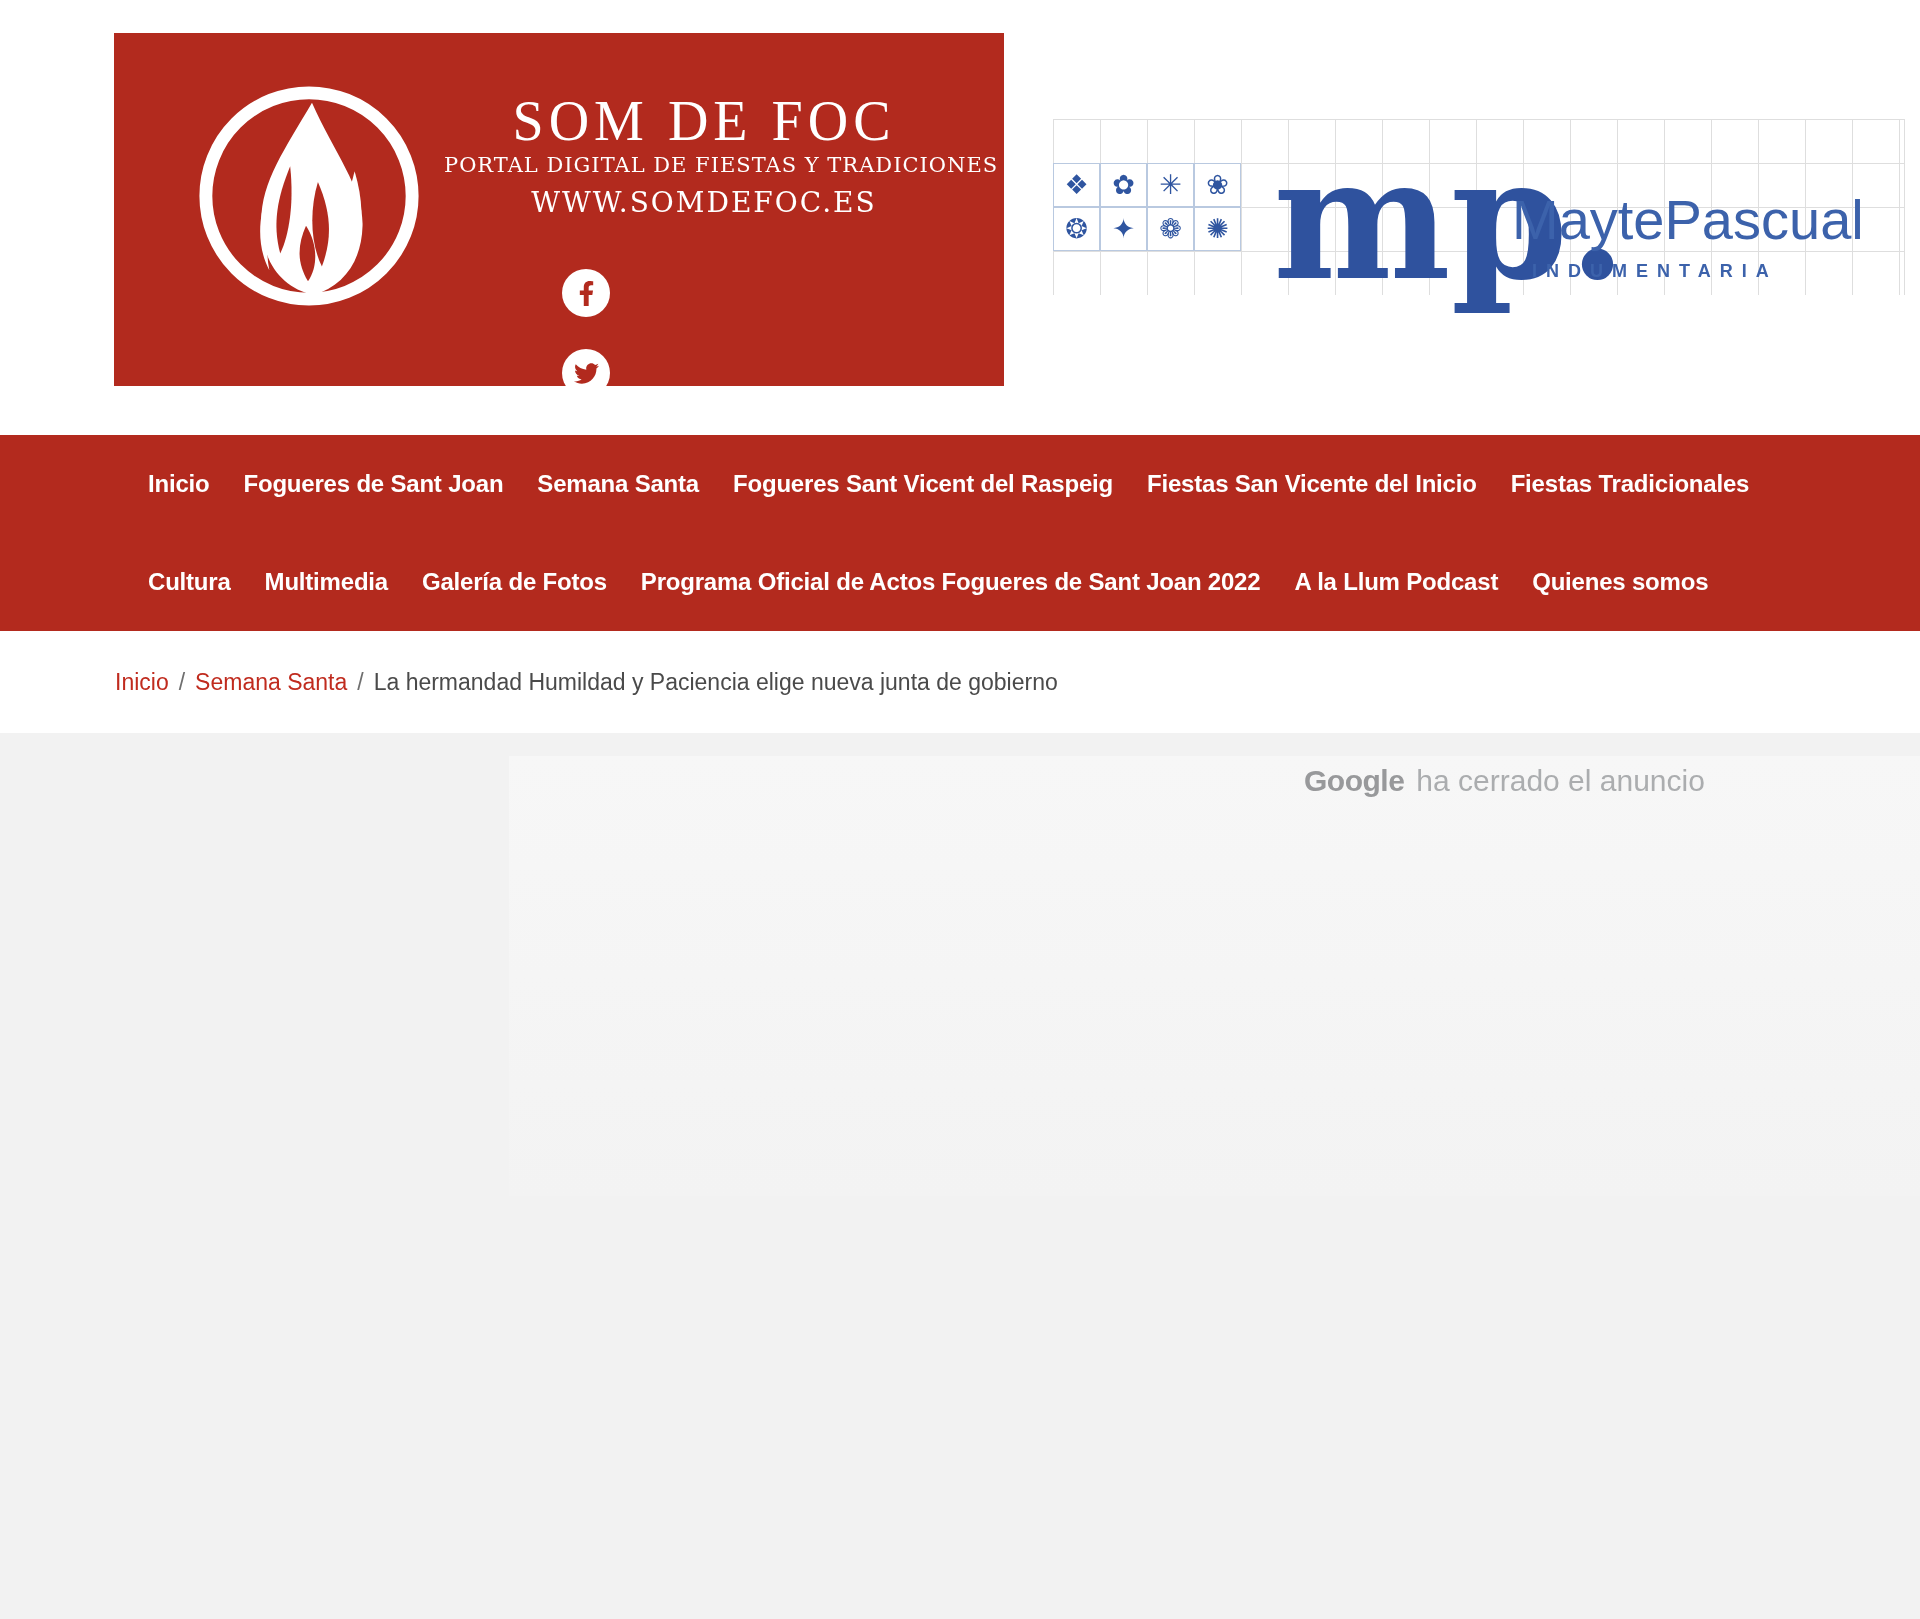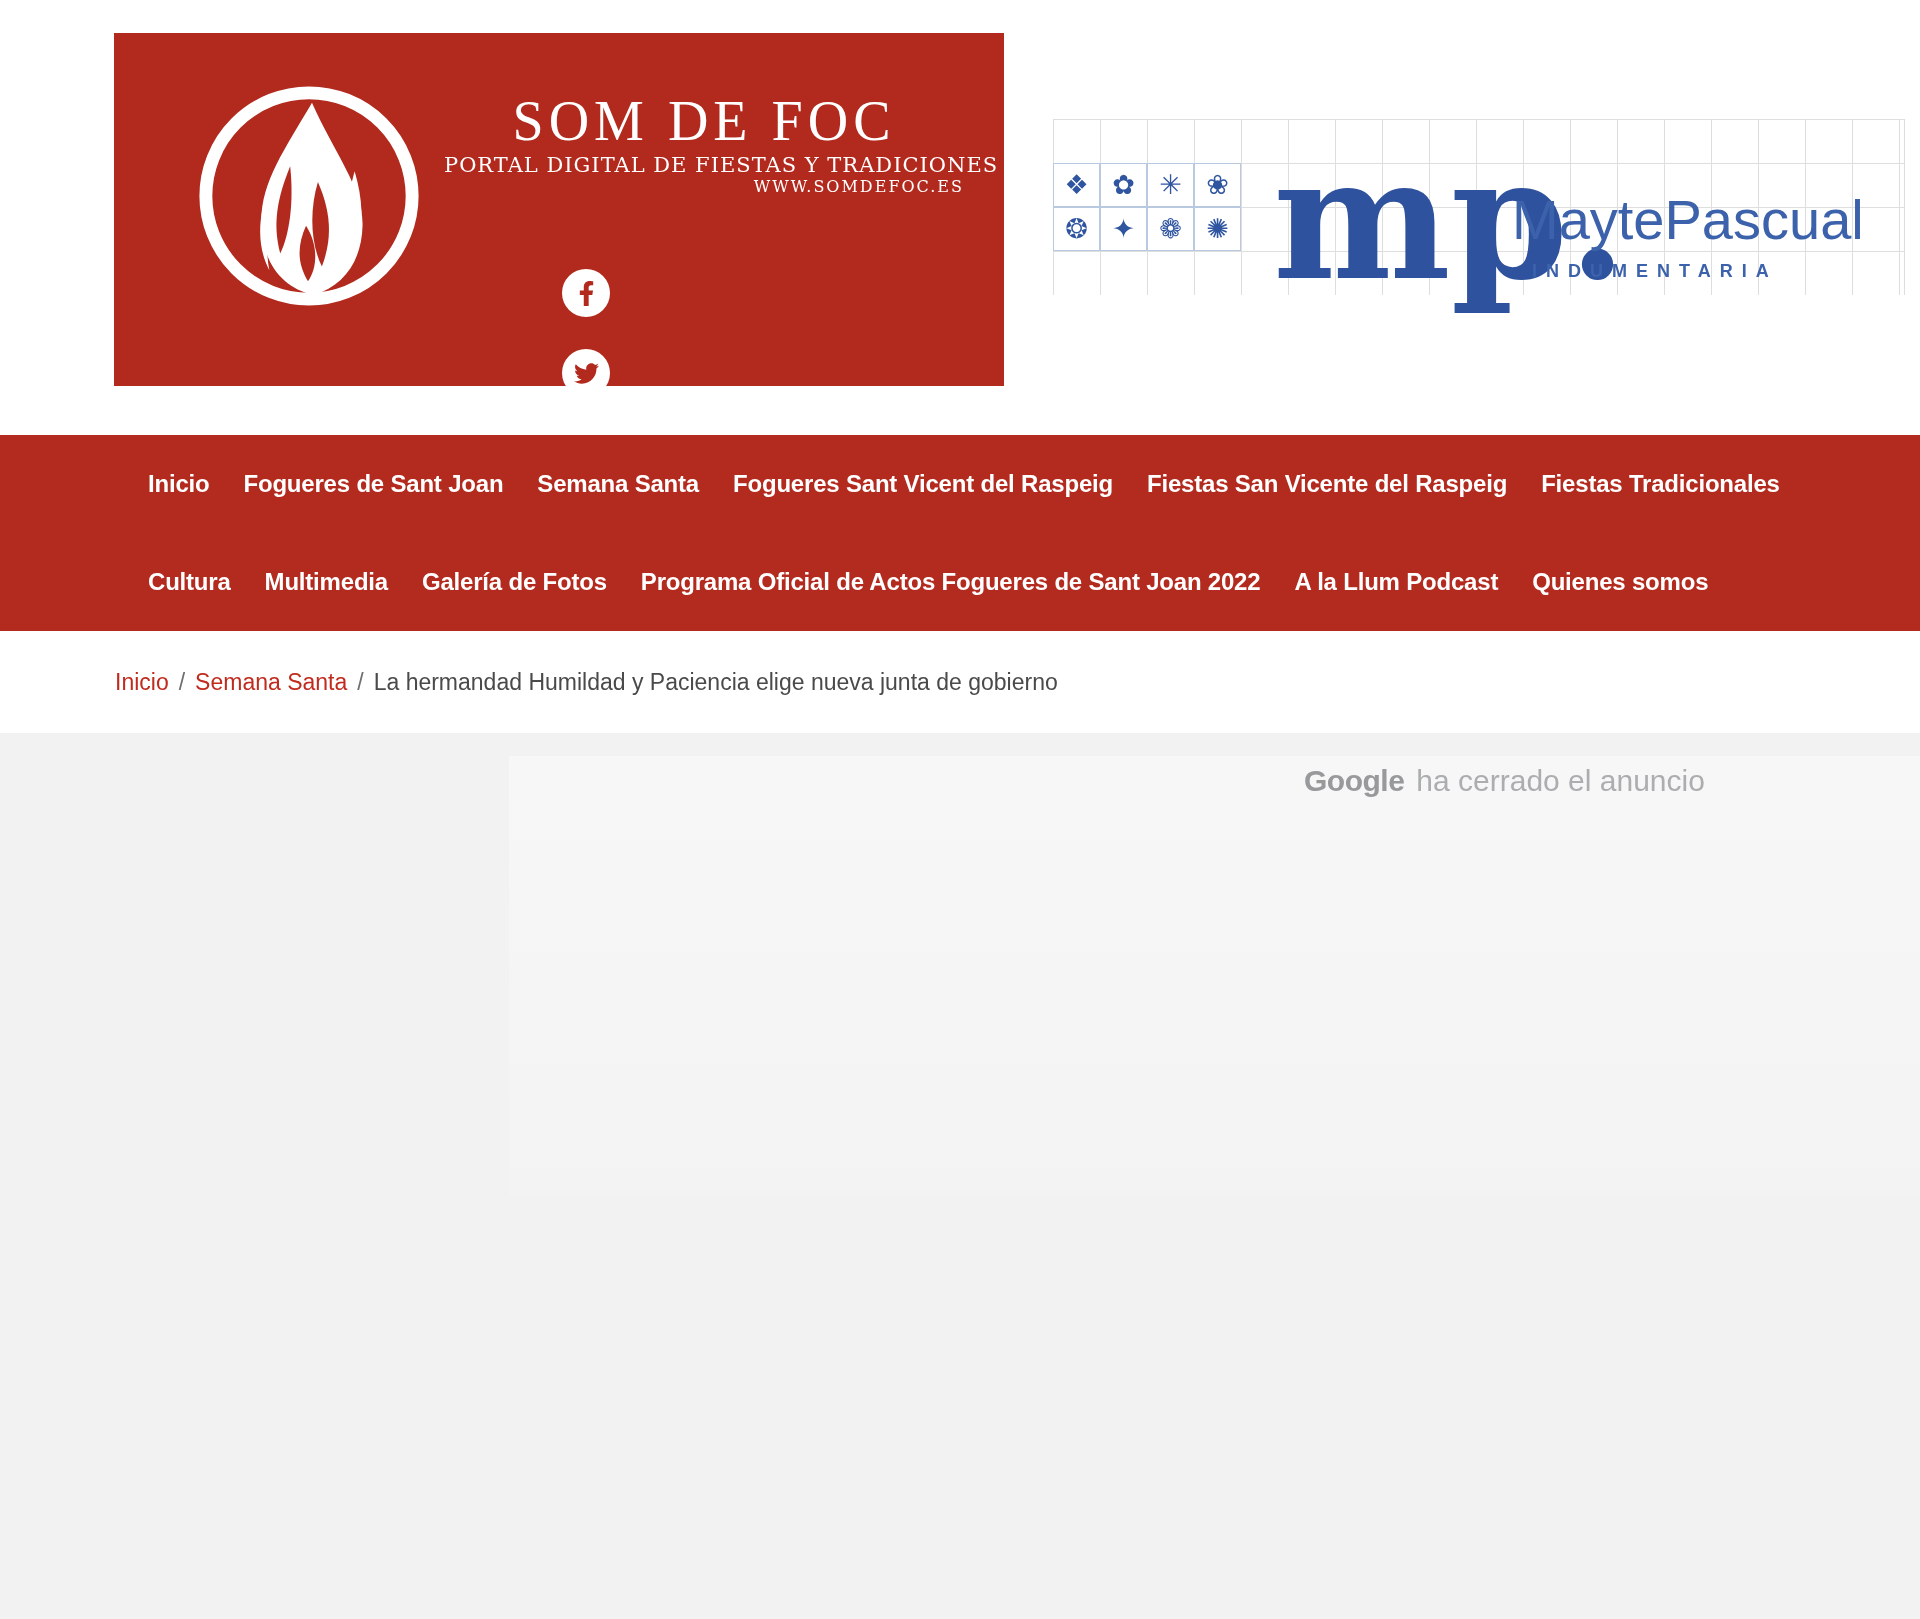--- a/index.html
+++ b/index.html
@@ -9,21 +9,21 @@
     background:#fff; font-family:"Liberation Sans", sans-serif;
   }
 
   
   .banner { position:absolute; left:114px; top:33px; width:890px; height:353px; }
   .flame-svg { position:absolute; left:76px; top:42px; }
   .banner-text { position:absolute; left:330px; top:56px; width:520px; text-align:center;
                  color:#fff; font-family:"DejaVu Serif", serif; }
   .banner-title { font-size:56px; letter-spacing:5px; white-space:nowrap; font-weight:400;font-family:Liberation Serif, serif; }
   .banner-subtitle { margin-top:0; font-size:21px; letter-spacing:1px; white-space:nowrap; }
-  .banner-site { font-size:16px; letter-spacing:2px; white-space:nowrap;text-align:right; }
+  .banner-site { margin-top:9px; font-size:28px; letter-spacing:2px; white-space:nowrap; }
   .banner-social { position:absolute; left:406px; top:236px; display:flex; gap:32px; align-items:center;flex-direction:column; }
   .social-circle { width:48px; height:48px; background:#fff; border-radius:50%;
                    display:flex; align-items:center; justify-content:center; cursor:pointer; }
   .social-circle svg { width:25px; height:25px; }
   .yt { display:flex; align-items:center; gap:5px; margin-left:6px; cursor:pointer;
         font-family:"Liberation Sans", sans-serif; }
   .yt-you { color:#fff; font-weight:bold; font-size:25px; }
   .yt-tube { background:#fff; font-weight:bold; font-size:25px; padding:1px 9px 3px;
              border-radius:10px; box-shadow:0 2px 3px rgba(0,0,0,.25); }
 
@@ -126,21 +126,21 @@
     <div class="mp-name">MaytePascual</div>
     <div class="mp-tag">INDUMENTARIA</div>
   </div>
 
   <nav class="navbar" style="background-color: rgb(179, 42, 30);">
     <div class="nav-row">
         <a class="nav-link">Inicio</a>
         <a class="nav-link">Fogueres de Sant Joan</a>
         <a class="nav-link">Semana Santa</a>
         <a class="nav-link">Fogueres Sant Vicent del Raspeig</a>
-        <a class="nav-link">Fiestas San Vicente del Raspeig</a>
+        <a class="nav-link">Fiestas San Vicente del Inicio</a>
         <a class="nav-link">Fiestas Tradicionales</a>
       </div>
     <div class="nav-row">
         <a class="nav-link">Cultura</a>
         <a class="nav-link">Multimedia</a>
         <a class="nav-link">Galería de Fotos</a>
         <a class="nav-link">Programa Oficial de Actos Fogueres de Sant Joan 2022</a>
         <a class="nav-link">A la Llum Podcast</a>
         <a class="nav-link">Quienes somos</a>
       </div>

